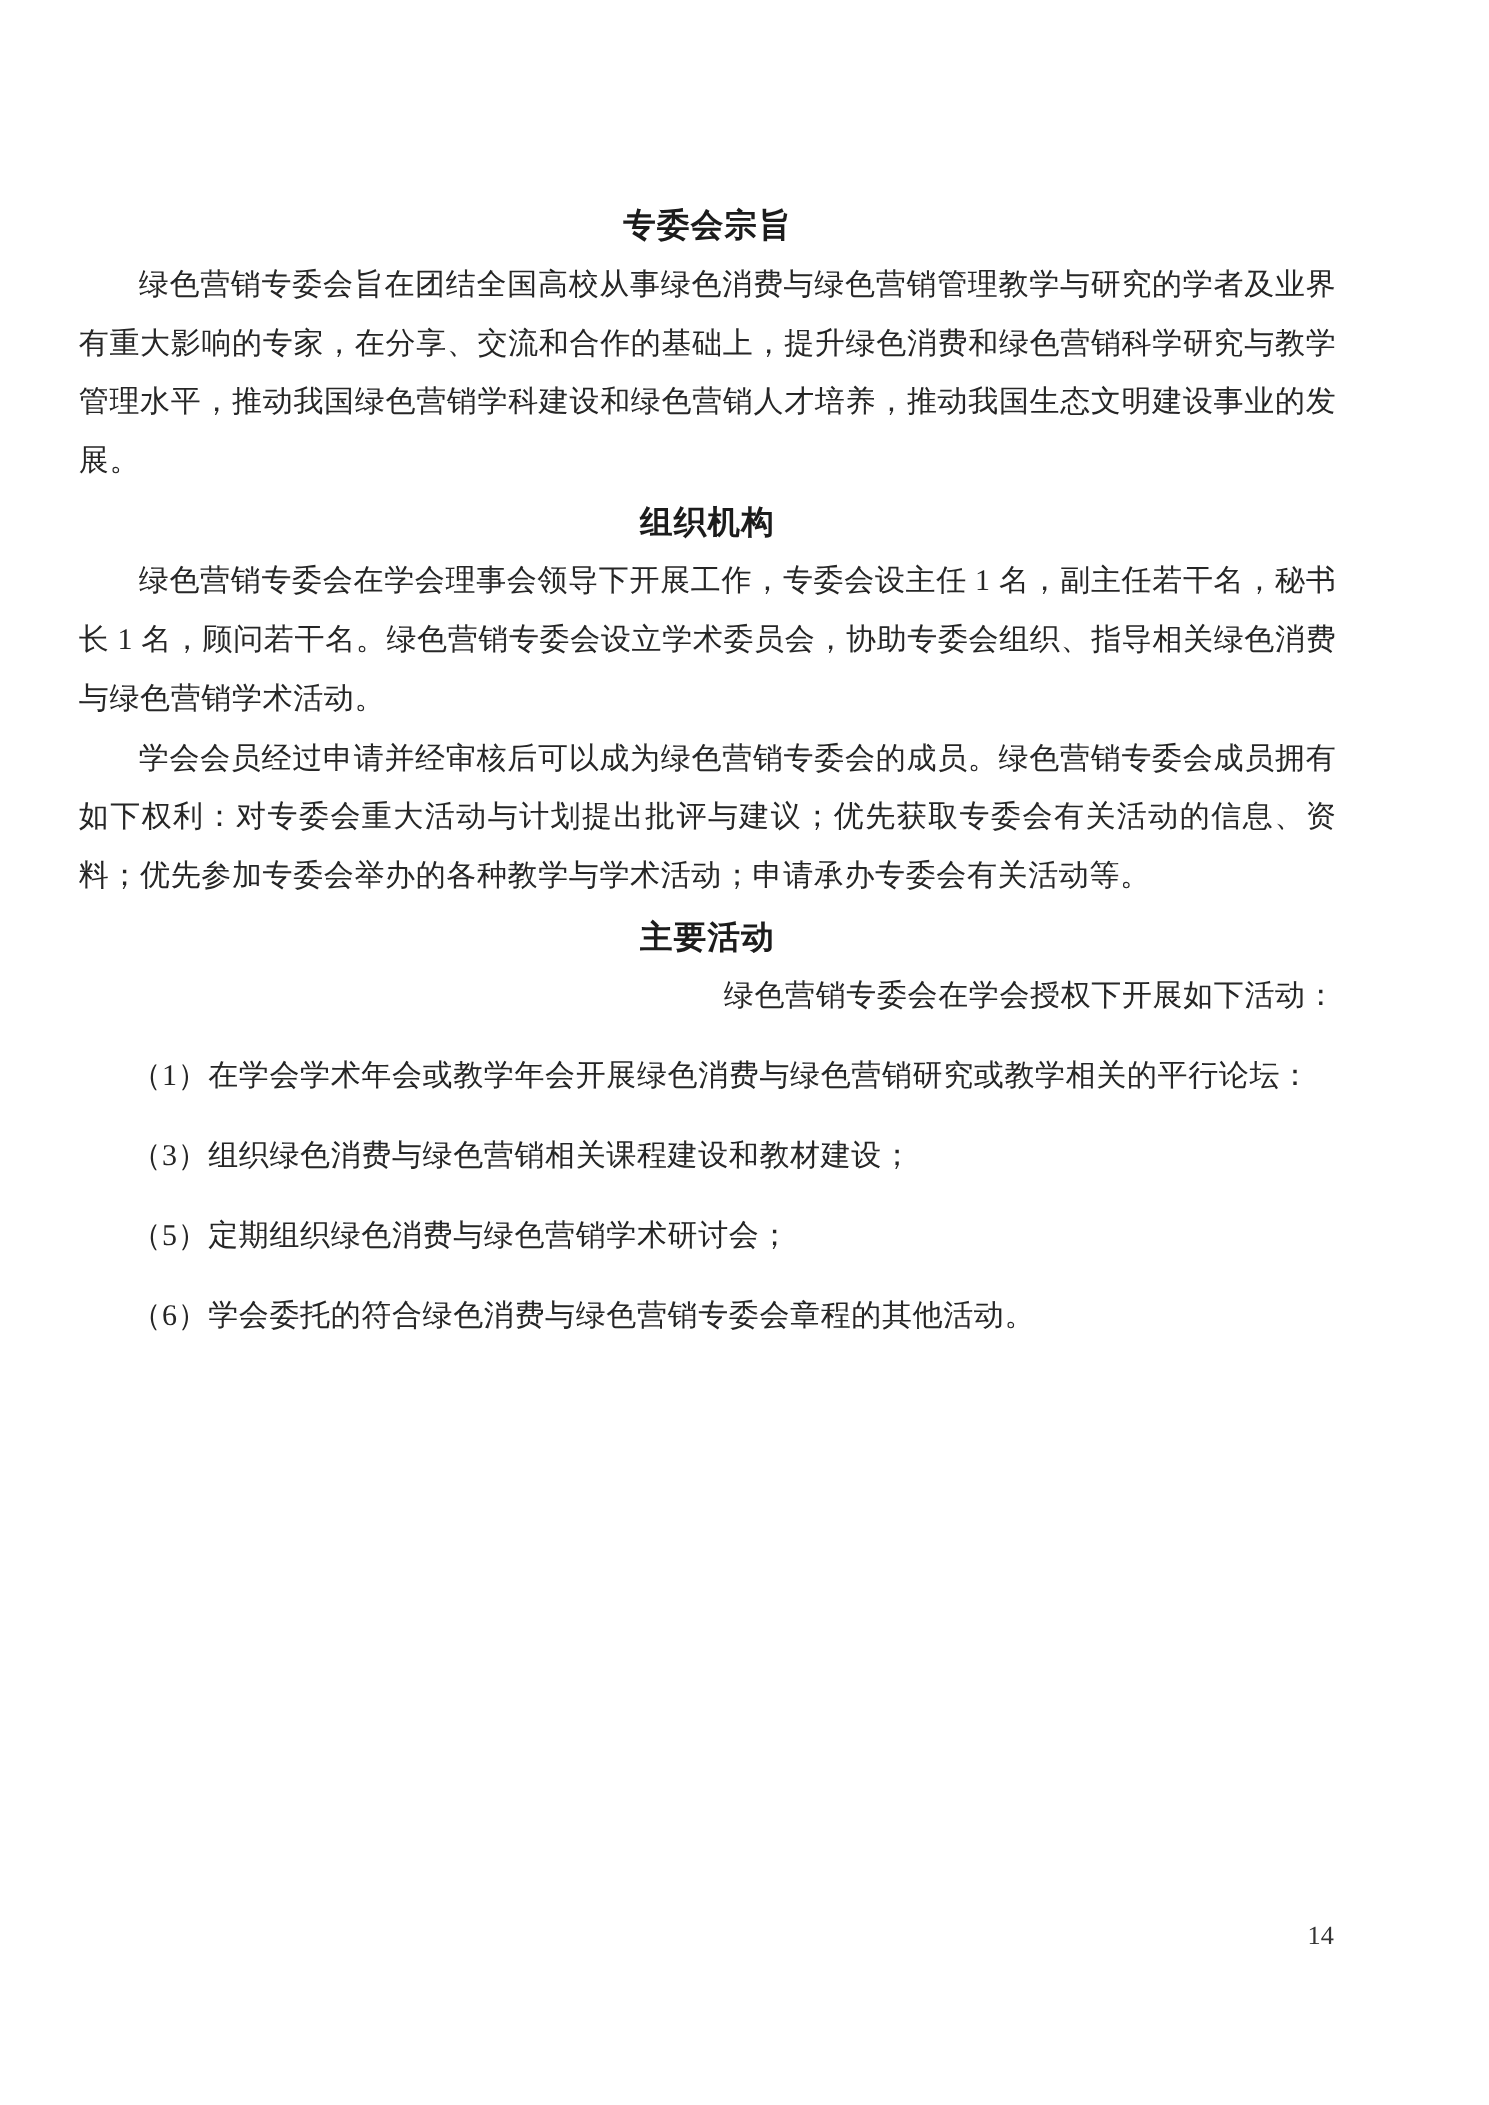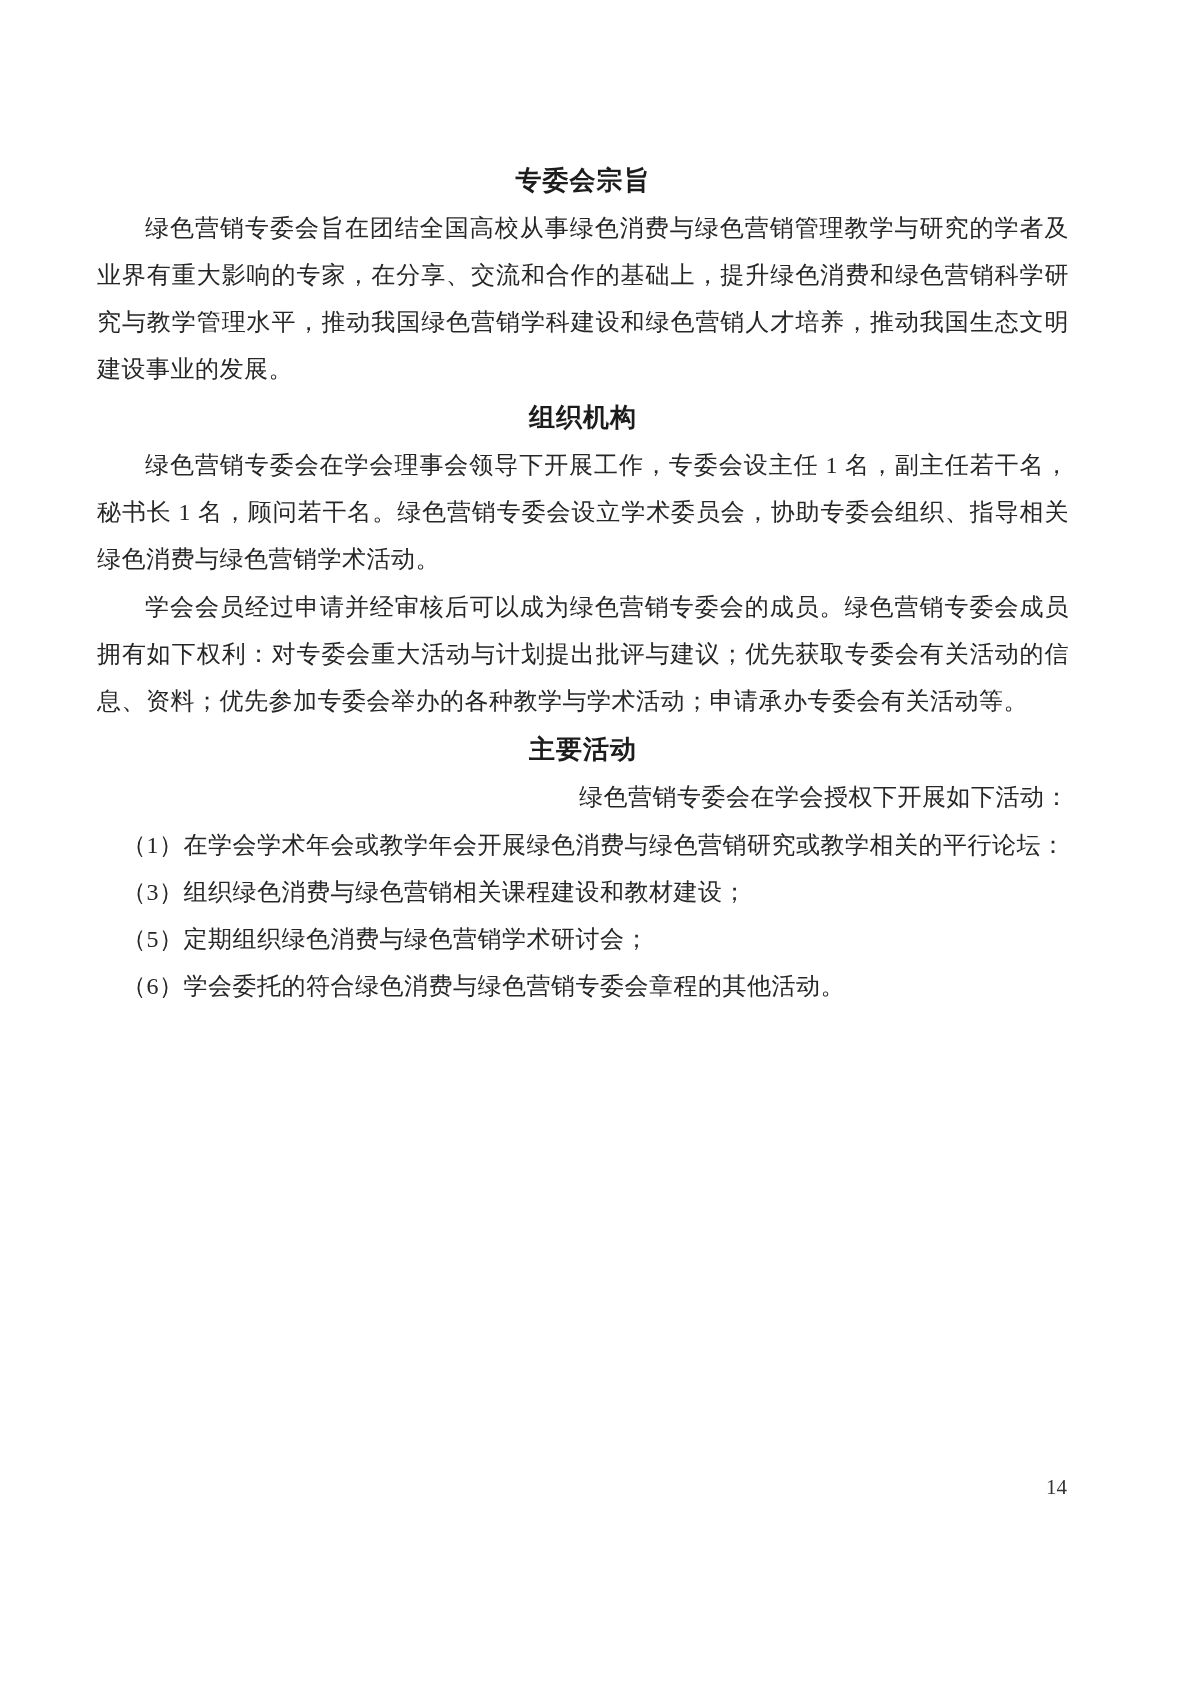--- a/index.html
+++ b/index.html
@@ -5,21 +5,21 @@
   html, body {
     margin: 0;
     padding: 0;
     background: #ffffff;
   }
   .page {
     position: relative;
     width: 1191px;
     height: 1684px;
     box-sizing: border-box;
-    padding: 157px 121px 0 96px;
+    padding: 157px 121px 0 62px;
     background: #ffffff;
     overflow: hidden;
   }
   .sec-heading {
     margin: 0;
     font-family: "Liberation Sans", sans-serif;
     font-weight: 700;
     font-size: 26px;
     line-height: 47px;
     text-align: center;
@@ -34,33 +34,33 @@
     line-height: 47px;
     text-align: justify;
     text-indent: 48px;
     color: #262626;
     letter-spacing: 0.5px;
   }
   .intro-para {
     text-align: right;
   }
   .list-item {
-    margin: 0;
+    margin: 17px;
     font-family: "Liberation Serif", serif;
     font-weight: 400;
     font-size: 24px;
     line-height: 47px;
     text-align: justify;
     text-indent: 26px;
     color: #262626;
     letter-spacing: 0.5px;
   }
   .page-number {
     position: absolute;
-    top: 1475px;
+    top: 1536px;
     left: 1046px;
     font-family: "Liberation Serif", serif;
     font-size: 21px;
     line-height: 24px;
     color: #333333;
   }
 </style>
 </head>
 <body>
 

